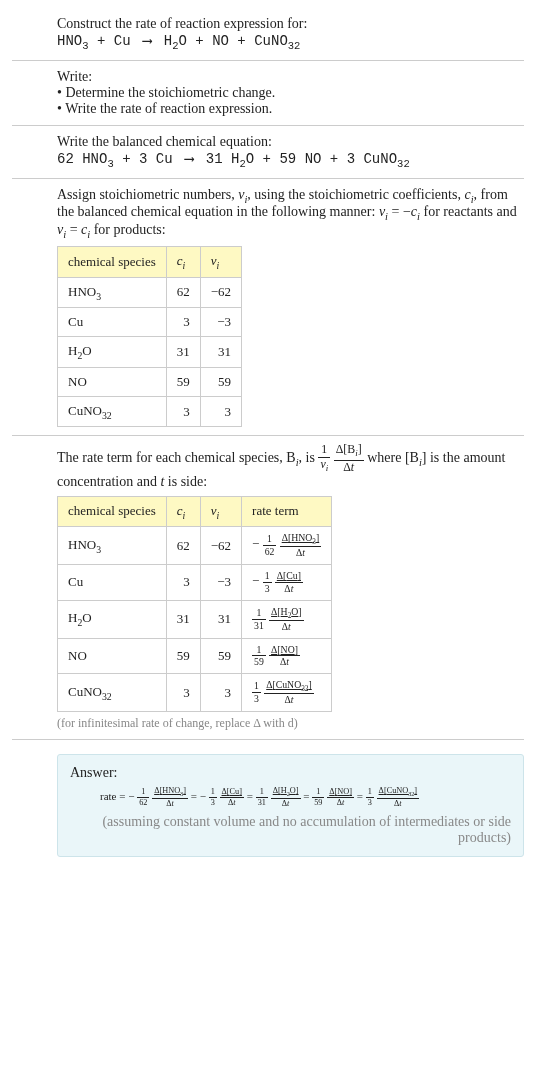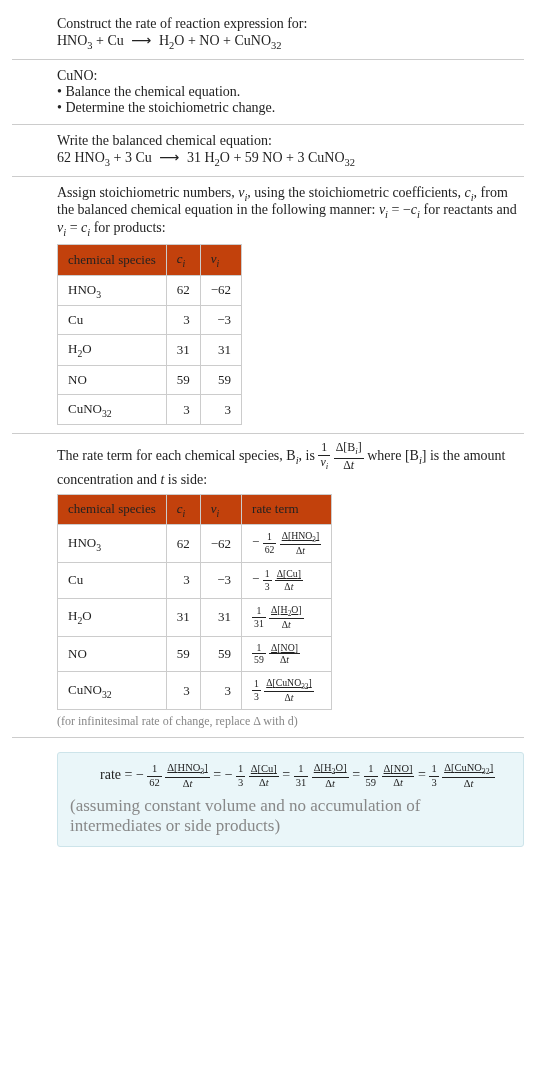--- a/index.html
+++ b/index.html
@@ -22,21 +22,21 @@
   margin-left: 45px;
 }
 
 .divider {
   border: none;
   border-top: 1px solid #ccc;
   margin: 0;
 }
 
 .formula {
-  font-family: Liberation Serif, serif;
+  font-family: Liberation Mono, monospace;
 }
 
 sub {
   font-size: 0.75em;
   vertical-align: sub;
 }
 
 .arrow {
   display: inline-block;
   margin: 0 4px;
@@ -57,21 +57,21 @@
 }
 
 th, td {
   border: 1px solid #ccc;
   padding: 6px 10px;
   text-align: left;
 }
 
 th {
   font-weight: normal;
-  background: #c2410c;
+  background: #fef9c3;
 }
 
 td.num {
   text-align: right;
 }
 
 .frac {
   display: inline-flex;
   flex-direction: column;
   vertical-align: middle;
@@ -110,26 +110,27 @@
   padding: 10px 12px;
   margin-top: 6px;
 }
 
 .answer-label {
   margin-bottom: 6px;
 }
 
 .answer-eq {
   margin-left: 30px;
+  font-size: 11px;
+}
+
+.answer-note {
   font-size: 14px;
-}
-
-.answer-note {
-  font-size: 17px;
   color: #888;
+  text-align: right;
   margin-top: 6px;
 }
 
 .ital {
   font-style: italic;
 }
 
 .delta-conc {
   white-space: nowrap;
   text-decoration: underline;
@@ -143,24 +144,24 @@
   <div class="formula">
     <span><span>HNO</span><sub>3</sub></span><span> + </span><span>Cu</span>
     <span class="arrow">⟶</span>
     <span><span>H</span><sub>2</sub><span>O</span></span><span> + </span><span>NO</span><span> + </span><span><span>CuNO</span><sub>32</sub></span>
   </div>
 </div>
 
 <hr class="divider">
 
 <div class="section">
-  <div>CuNO:</div>
+  <div>Write:</div>
   <ul class="plan-list">
-    <li>Balance the chemical equation.</li>
     <li>Determine the stoichiometric change.</li>
+    <li>Write the rate of reaction expression.</li>
   </ul>
 </div>
 
 <hr class="divider">
 
 <div class="section">
   <div>Write the balanced chemical equation:</div>
   <div class="formula">
     <span>62</span> <span>HNO</span><sub>3</sub><span> + </span><span>3</span> <span>Cu</span>
     <span class="arrow">⟶</span>
@@ -312,20 +313,21 @@
     </tr>
   </tbody>
     </table>
   <div class="note">(for infinitesimal rate of change, replace Δ with d)</div>
 </div>
 
 <hr class="divider">
 
 <div class="section">
   <div class="answer-box">
+    <div class="answer-label">Answer:</div>
     <div class="answer-eq">
       <span>rate = </span>
       
       <span>−</span>
       <span class="frac frac-small">
           <span class="num">1</span>
           <span class="den">62</span>
         </span>
       <span class="frac frac-small">
           <span class="num delta-conc"><span>Δ</span>[<span>HNO</span><sub>3</sub>]</span>

